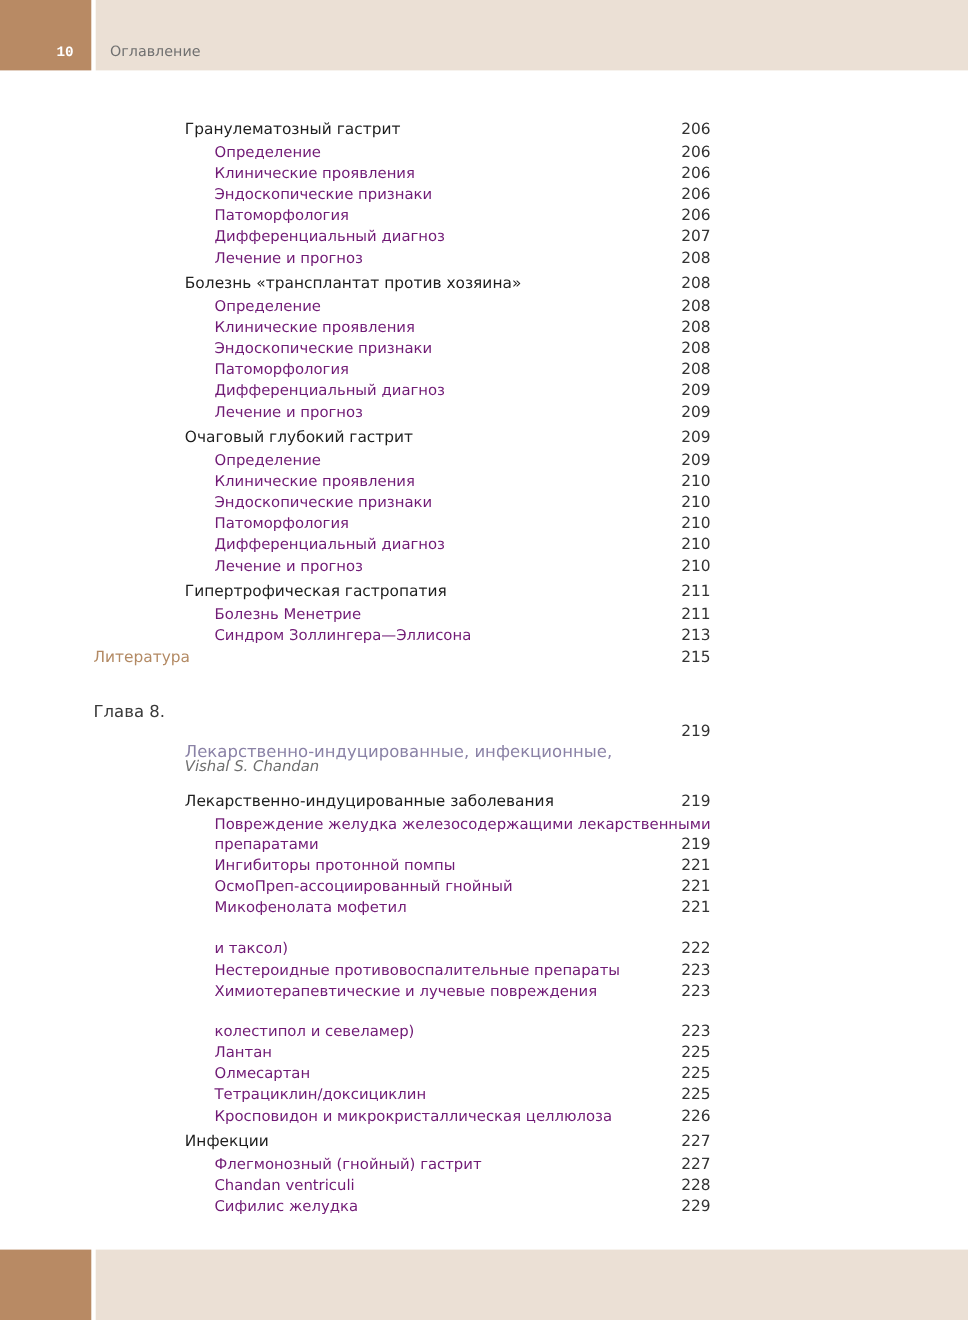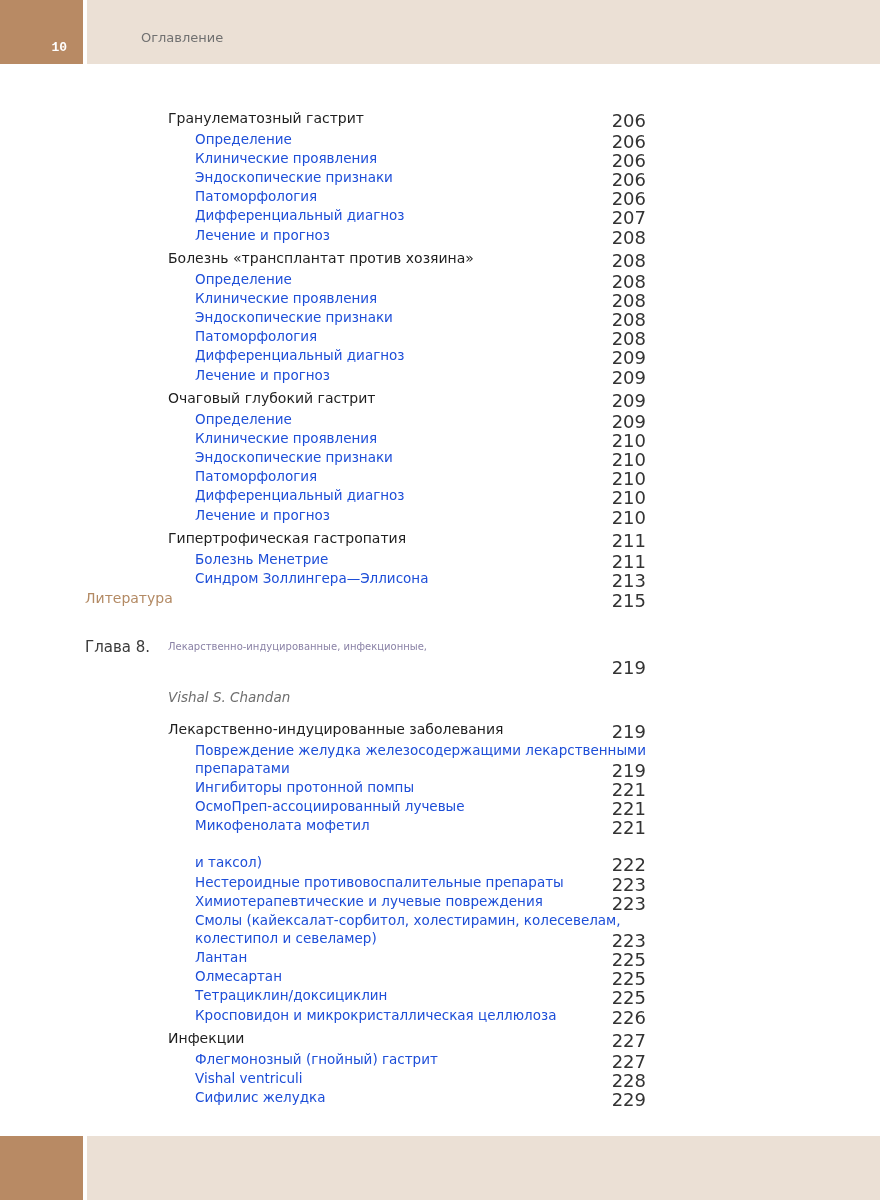--- a/index.html
+++ b/index.html
@@ -16,42 +16,42 @@
     }
     .hdr-right {
       position: absolute; left: 87px; top: 0; right: 0; height: 64px;
       background: #ebe0d5;
     }
     .page-num {
       position: absolute; right: 16px; top: 40px;
       font-size: 13px; font-weight: bold; color: #ffffff;
     }
     .running-head {
-      position: absolute; left: 13px; top: 30px;
-      font-size: 13px; color: #707070; margin-left: 41px;
+      position: absolute; left: 13px; top: 40px;
+      font-size: 13px; color: #707070;
     }
     .ftr-left {
       position: absolute; left: 0; top: 1136px; width: 83px; bottom: 0;
       background: #b88a64;
     }
     .ftr-right {
       position: absolute; left: 87px; top: 1136px; right: 0; bottom: 0;
       background: #ebe0d5;
     }
     .toc { position: absolute; left: 0; top: 0; width: 880px; }
     .row {
       position: absolute; left: 0; width: 880px; font-size: 13.5px;
     }
     .row .lbl { position: absolute; white-space: nowrap; }
-    .row .pg { position: absolute; right: 234px; text-align: right; color: #333333; font-size: 18px; }
+    .row .pg { position: absolute; right: 234px; text-align: right; color: #333333; font-size: 14px; }
     .lvl1 .lbl { left: 168px; color: #1e1e1e; font-size: 14px; }
-    .lvl2 .lbl { left: 195px; color: #1d4ed8; }
+    .lvl2 .lbl { left: 195px; color: #701a75; }
     .lit .lbl { left: 85px; color: #b38a64; font-size: 14px; }
     .chap-num { position: absolute; left: 85px; color: #3a3a3a; font-size: 15px; }
-    .chap-title { position: absolute; left: 168px; color: #8a82a6; font-size: 10px; line-height: 18px; white-space: nowrap; }
+    .chap-title { position: absolute; left: 168px; color: #8a82a6; font-size: 15px; line-height: 18px; white-space: nowrap; margin-top: 36px; }
     .author { position: absolute; left: 168px; font-style: italic; color: #6e6e6e; font-size: 13.5px; }
   </style>
 </head>
 <body>
 
 <div class="hdr-left">
   <span class="page-num">10</span>
 </div>
 <div class="hdr-right">
   <span class="running-head">Оглавление</span>
@@ -181,41 +181,40 @@
   <div class="row lvl2" style="top:742px; height:38px">
     <span class="lbl">Повреждение желудка железосодержащими лекарственными</span>
     <span class="lbl" style="top:18px">препаратами</span>
     <span class="pg" style="top:18px">219</span>
   </div>
   <div class="row lvl2" style="top:779px">
       <span class="lbl">Ингибиторы протонной помпы</span>
       <span class="pg">221</span>
     </div>
   <div class="row lvl2" style="top:798px">
-      <span class="lbl">ОсмоПреп-ассоциированный лучевые</span>
+      <span class="lbl">ОсмоПреп-ассоциированный гнойный</span>
       <span class="pg">221</span>
     </div>
   <div class="row lvl2" style="top:817px">
       <span class="lbl">Микофенолата мофетил</span>
       <span class="pg">221</span>
     </div>
   <div class="row lvl2" style="top:836px; height:38px">
     <span class="lbl" style="top:18px">и таксол)</span>
     <span class="pg" style="top:18px">222</span>
   </div>
   <div class="row lvl2" style="top:874px">
       <span class="lbl">Нестероидные противовоспалительные препараты</span>
       <span class="pg">223</span>
     </div>
   <div class="row lvl2" style="top:893px">
       <span class="lbl">Химиотерапевтические и лучевые повреждения</span>
       <span class="pg">223</span>
     </div>
   <div class="row lvl2" style="top:912px; height:38px">
-    <span class="lbl">Смолы (кайексалат-сорбитол, холестирамин, колесевелам,</span>
     <span class="lbl" style="top:18px">колестипол и севеламер)</span>
     <span class="pg" style="top:18px">223</span>
   </div>
   <div class="row lvl2" style="top:949px">
       <span class="lbl">Лантан</span>
       <span class="pg">225</span>
     </div>
   <div class="row lvl2" style="top:968px">
       <span class="lbl">Олмесартан</span>
       <span class="pg">225</span>
@@ -231,21 +230,21 @@
 
   <div class="row lvl1" style="top:1030px">
       <span class="lbl">Инфекции</span>
       <span class="pg">227</span>
     </div>
   <div class="row lvl2" style="top:1051px">
       <span class="lbl">Флегмонозный (гнойный) гастрит</span>
       <span class="pg">227</span>
     </div>
   <div class="row lvl2" style="top:1070px">
-      <span class="lbl">Vishal ventriculi</span>
+      <span class="lbl">Chandan ventriculi</span>
       <span class="pg">228</span>
     </div>
   <div class="row lvl2" style="top:1089px">
       <span class="lbl">Сифилис желудка</span>
       <span class="pg">229</span>
     </div>
 </div>
 
 <div class="ftr-left"></div>
 <div class="ftr-right"></div>

